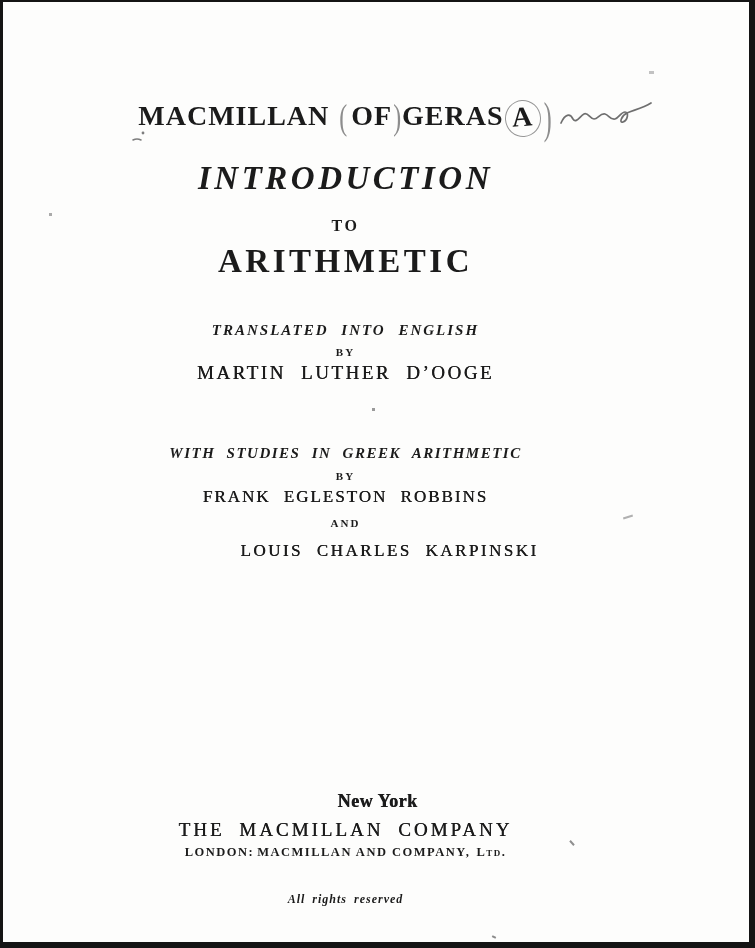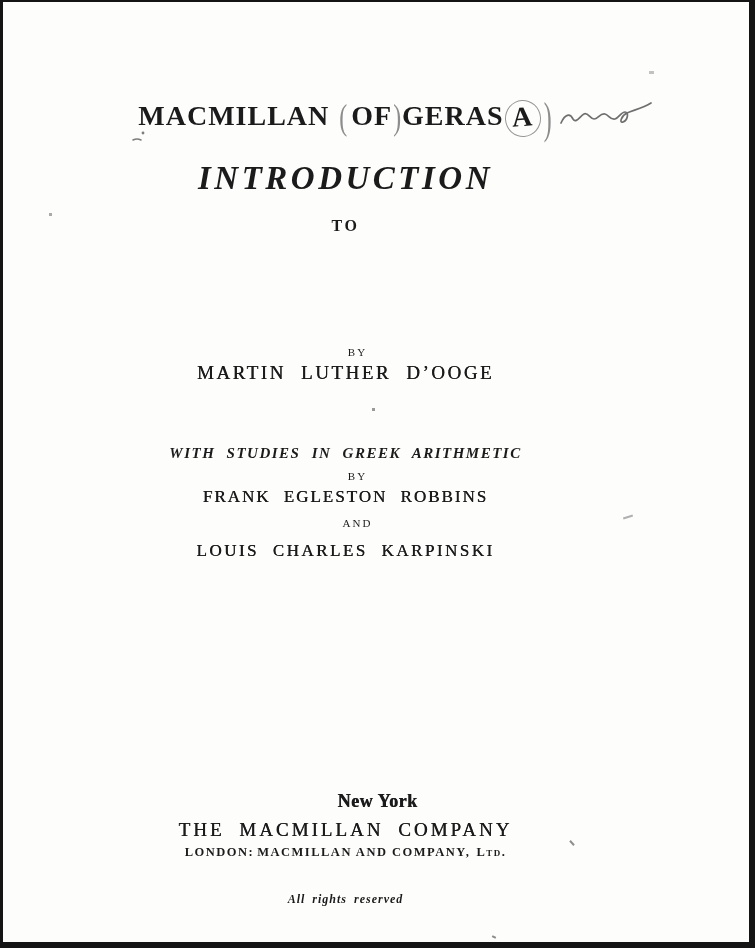--- a/index.html
+++ b/index.html
@@ -7,28 +7,28 @@
         font-family:"Liberation Serif", serif;color:#1b1b1b;}
   #paper{position:absolute;left:3px;top:2px;right:6px;bottom:6px;background:#fdfdfc;}
   .line{position:absolute;left:0;width:685px;text-align:center;line-height:1.15;white-space:nowrap;}
   .thick{text-shadow:0.35px 0 0 currentColor;}
 
   .t-author{top:97px;font-size:28px;font-weight:bold;letter-spacing:1px;}
   .t-intro {top:158px;font-size:33px;font-weight:bold;letter-spacing:3.5px;font-style:italic;}
   .t-to    {top:215px;font-size:16px;font-weight:bold;letter-spacing:2.5px;}
   .t-arith {top:241px;font-size:33px;font-weight:bold;letter-spacing:3.5px;}
   .t-transnote{top:320px;font-size:15px;font-weight:bold;font-style:italic;letter-spacing:2px;word-spacing:7px;}
-  .t-by    {font-size:11px;font-weight:normal;letter-spacing:2px;margin-left:12px;}
+  .t-by    {font-size:11px;font-weight:bold;letter-spacing:2px;}
   .t-by1   {top:344px;}
   .t-martin{top:360px;font-size:19px;letter-spacing:2.5px;word-spacing:8px;text-align:center;}
   .t-studnote{top:443px;font-size:15px;font-weight:bold;font-style:italic;letter-spacing:1.5px;word-spacing:6px;}
   .t-by2   {top:468px;}
   .t-frank {top:485px;font-size:17px;letter-spacing:2px;word-spacing:7px;}
   .t-and   {top:515px;}
-  .t-louis {top:539px;font-size:17px;letter-spacing:2.5px;word-spacing:7px;}
+  .t-louis {top:539px;font-size:17px;letter-spacing:2.5px;word-spacing:7px;padding-left:44px;}
   .t-city  {top:789px;font-size:18px;font-weight:bold;letter-spacing:0.5px;text-shadow:0.5px 0 0 currentColor;padding-left:32px;}
   .t-pub   {top:817px;font-size:19px;letter-spacing:3px;word-spacing:7px;}
   .t-london{top:843px;font-size:12.5px;font-weight:bold;letter-spacing:1.5px;}
   .t-year  {top:859px;font-size:19px;letter-spacing:2px;}
   .t-rights{top:891px;font-size:12px;font-weight:bold;font-style:italic;letter-spacing:1px;word-spacing:3px;}
 
   .gap{margin-left:0;}
   .smallcaps{font-variant:small-caps;margin-left:6px;}
   .mlondon{margin-left:3px;}
 
@@ -57,21 +57,23 @@
             <path d="M2,24 C6,15 11,14 14,20 C17,25 21,17 25,15 C29,13 31,20 35,20 C39,20 41,14 46,15 C50,16 51,21 56,20 C60,19 62,13 66,13 C70,13 69,21 64,23 C60,24.5 62,17 68,14 C75,11 84,9 92,4" fill="none" stroke="#6f6f6f" stroke-width="1.7" stroke-linecap="round"></path>
           </svg></span></div>
 
     <svg class="mark" style="left:128px;top:127px" width="16" height="16" viewBox="0 0 16 16">
       <circle cx="12" cy="4" r="1.4" fill="#7d7d7d"></circle>
       <path d="M2,11 Q6,9 10,11" fill="none" stroke="#7d7d7d" stroke-width="1.6" stroke-linecap="round"></path>
     </svg>
 
     <div class="line t-intro">INTRODUCTION</div>
     <div class="line t-to">TO</div>
+    <div class="line t-arith">ARITHMETIC</div>
 
+    <div class="line t-transnote">TRANSLATED INTO ENGLISH</div>
     <div class="line t-by t-by1">BY</div>
     <div class="line t-martin thick">MARTIN LUTHER D’OOGE</div>
 
     <div class="line t-studnote">WITH STUDIES IN GREEK ARITHMETIC</div>
     <div class="line t-by t-by2">BY</div>
     <div class="line t-frank thick">FRANK EGLESTON ROBBINS</div>
     <div class="line t-by t-and">AND</div>
     <div class="line t-louis thick">LOUIS CHARLES KARPINSKI</div>
 
     <div class="line t-city">New York</div>

